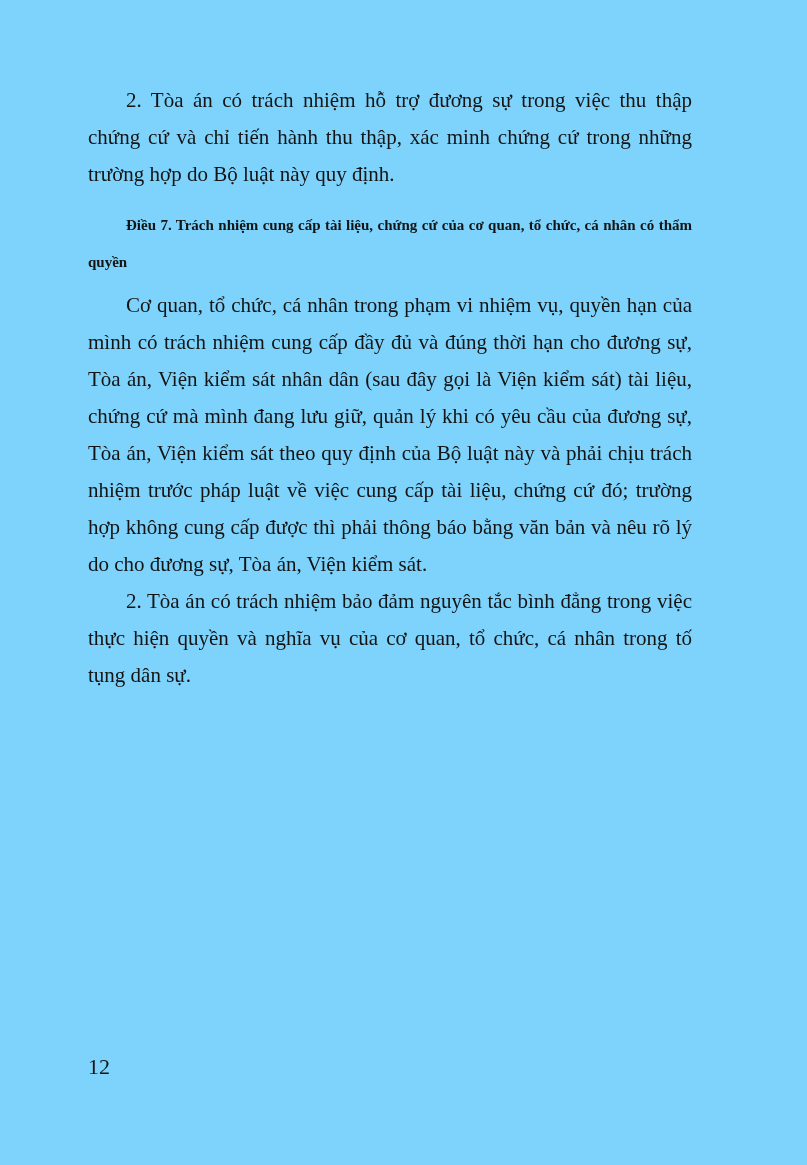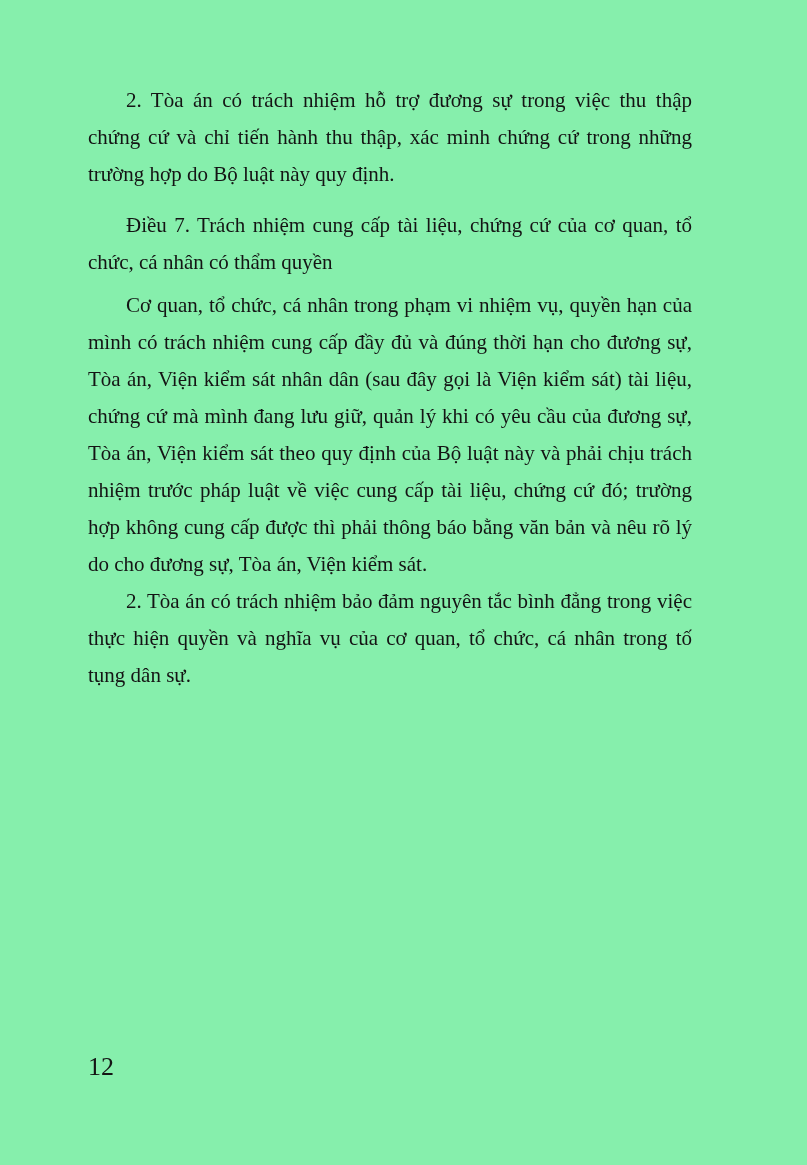--- a/index.html
+++ b/index.html
@@ -11,48 +11,48 @@
     height: 1165px;
     background: #ffffff;
     color: #141414;
     font-family: "Liberation Serif", "DejaVu Serif", serif;
     position: relative;
     overflow: hidden;
   }
   .page {
     position: absolute;
     inset: 0;
-    background: #86efac;
+    background: #7dd3fc;
   }
   .content {
     position: absolute;
     top: 82px;
     left: 88px;
     width: 604px;
   }
   .para {
     margin: 0;
     font-size: 21px;
     line-height: 37px;
     text-align: justify;
     text-indent: 38px;
   }
   .heading {
     margin: 14px 0 6px 0;
-    font-size: 21px;
+    font-size: 15px;
     line-height: 37px;
-    font-weight: normal;
+    font-weight: bold;
     text-align: justify;
     text-indent: 38px;
   }
   .page-number {
     position: absolute;
     left: 88px;
     top: 1052px;
-    font-size: 26px;
+    font-size: 22px;
     line-height: 30px;
     color: #141414;
   }
 </style>
 </head>
 <body>
 
 <div class="page">
   <div class="content">
 

